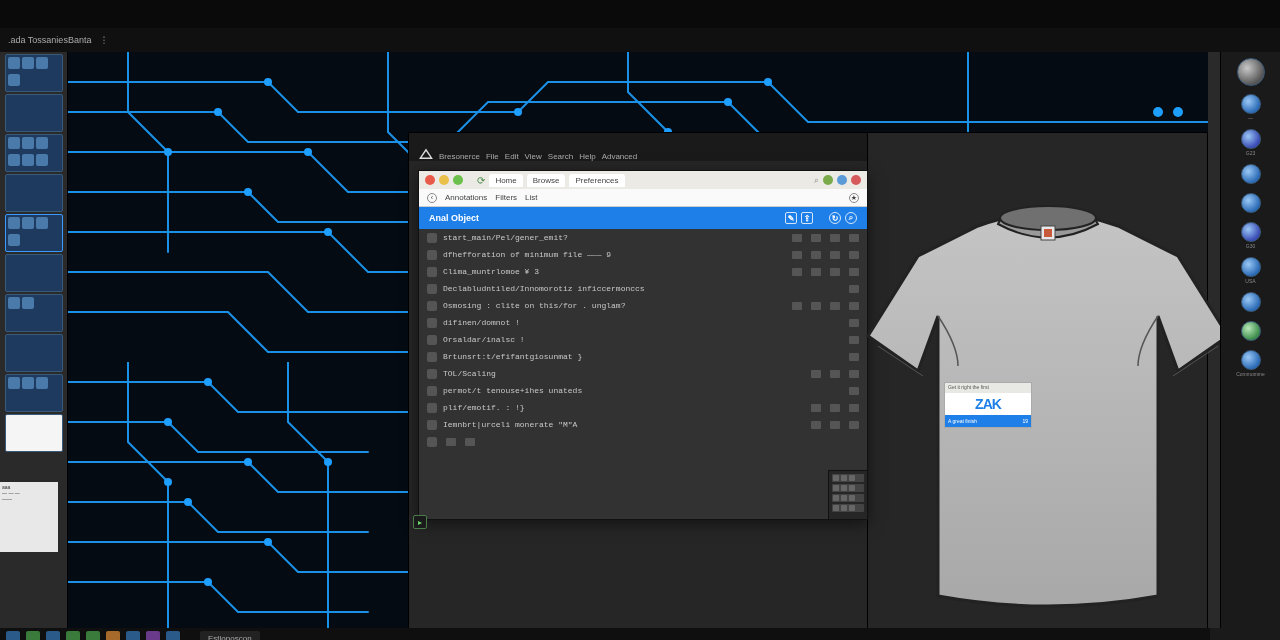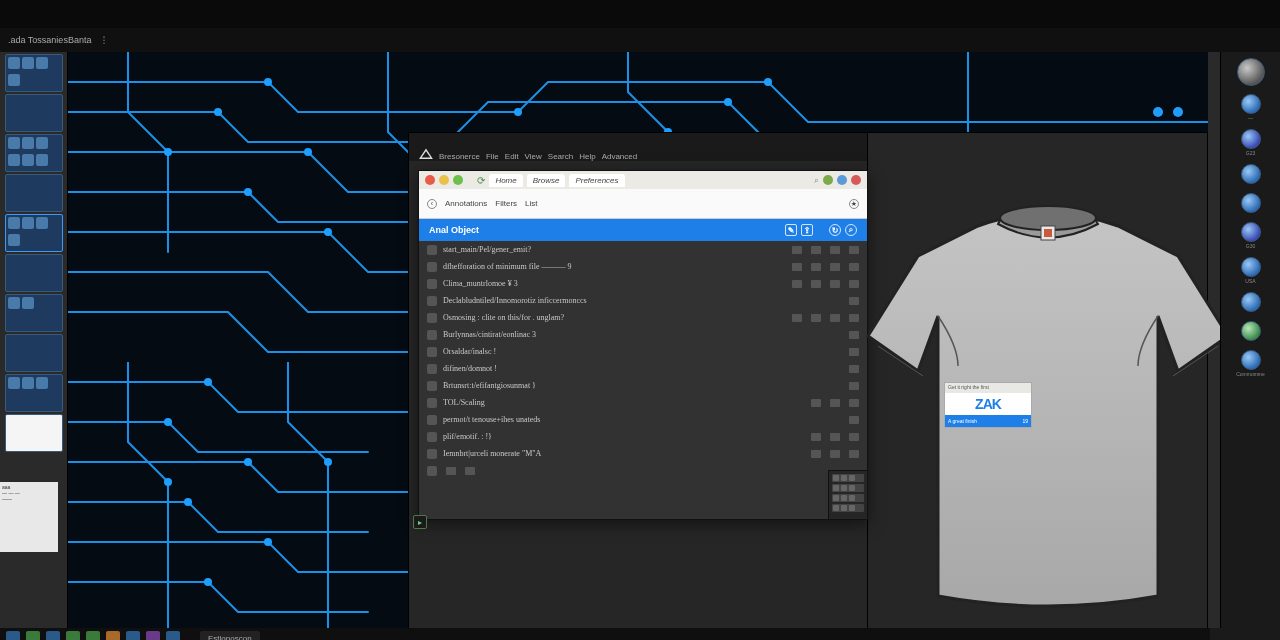--- a/index.html
+++ b/index.html
@@ -40,40 +40,40 @@
 .brandbar .logo { width:14px; height:14px; }
 .brandbar span { cursor:default; }
 
 
 .filewin { position:absolute; top:118px; left:350px; width:450px; height:350px; background:#323232; border:1px solid #111; box-shadow:0 4px 14px rgba(0,0,0,.5); }
 .filewin .chrome { height:18px; background:#eceae5; display:flex; align-items:center; gap:4px; padding:0 6px; }
 .chrome .tbtn { width:10px; height:10px; border-radius:50%; }
 .chrome .tbtn.r { background:#e85a4a; }
 .chrome .tbtn.y { background:#e8c04a; }
 .chrome .tbtn.g { background:#6ac04a; }
-.chrome .tab { font-size:8px; color:#444; padding:2px 6px; background:#fff; border-radius:3px 3px 0 0;font-style:italic; }
+.chrome .tab { font-size:8px; color:#444; padding:2px 6px; background:#fff; border-radius:3px 3px 0 0; }
 .chrome .tab.bg { background:#ffffff; }
 .chrome .grow { flex:1; }
 .chrome .cicon { width:10px; height:10px; border-radius:50%; background:#7aaa4a; }
 .chrome .cicon.r { background:#d75a5a; }
 .chrome .cicon.b { background:#5a9ad7; }
 
-.filewin .toolbar { height:30px; background:#fafafa; border-bottom:1px solid #ccc; display:flex; align-items:center; gap:8px; padding:0 8px; font-size:8px; color:#444; }
+.filewin .toolbar { height:18px; background:#fafafa; border-bottom:1px solid #ccc; display:flex; align-items:center; gap:8px; padding:0 8px; font-size:8px; color:#444; }
 .toolbar .navicon { width:10px; height:10px; border-radius:50%; border:1px solid #888; display:flex; align-items:center; justify-content:center; font-size:7px; }
 .toolbar .grow { flex:1; }
 
 .filewin .headerbar { height:22px; background:#1e7fe8; color:#fff; display:flex; align-items:center; padding:0 10px; font-size:9px; font-weight:600; }
 .headerbar .grow { flex:1; }
 .headerbar .hicon { width:12px; height:12px; border:1px solid rgba(255,255,255,.8); border-radius:2px; margin-left:4px; display:flex; align-items:center; justify-content:center; font-size:8px; }
 .headerbar .hicon.round { border-radius:50%; }
 
 .filewin .list { background:#323232; color:#c8c8c8; }
 .filewin .row { height:17px; display:flex; align-items:center; padding:0 8px; font-size:8px; gap:6px; }
 .filewin .row .ficon { width:10px; height:10px; background:#555; border-radius:2px; flex:none; }
-.filewin .row .name { flex:1; white-space:nowrap; overflow:hidden; text-overflow:ellipsis; font-family:Liberation Serif, serif; }
+.filewin .row .name { flex:1; white-space:nowrap; overflow:hidden; text-overflow:ellipsis; font-family:Liberation Mono, monospace; }
 .filewin .row .act { width:10px; height:8px; background:#555; border-radius:1px; margin-left:3px; flex:none; }
 .filewin .smallpanel { position:absolute; right:-1px; bottom:-1px; width:40px; height:50px; background:#262626; border:1px solid #111; display:flex; flex-direction:column; gap:2px; padding:3px; }
 .smallpanel .sp { height:8px; background:#444; border-radius:1px; display:flex; gap:2px; padding:1px; }
 .smallpanel .sp div { width:6px; height:6px; background:#666; border-radius:1px; }
 .termicon { position:absolute; left:345px; top:463px; width:14px; height:14px; background:#1a1a1a; border:1px solid #4a7a4a; border-radius:2px; display:flex; align-items:center; justify-content:center; color:#6ad76a; font-size:8px; }
 
 
 .product { position:absolute; top:144px; left:790px; width:380px; height:430px; }
 .product svg { width:100%; height:100%; }
 .taglabel { position:absolute; top:330px; left:876px; width:88px; height:46px; background:#f2f2ef; border:1px solid #aaa; font-size:6px; color:#333; display:flex; flex-direction:column; }
@@ -310,31 +310,26 @@
         <div class="row">
             <div class="ficon"></div>
             <div class="name">Osmosing : clitе  on  this/for . unglam?</div>
             <div class="act"></div>
             <div class="act"></div>
             <div class="act"></div>
             <div class="act"></div>
           </div>
         <div class="row">
             <div class="ficon"></div>
-            <div class="name">Burlynnas/cintirat/eonlinac 3</div>
+            <div class="name">difinen/domnot !</div>
             <div class="act"></div>
           </div>
         <div class="row">
             <div class="ficon"></div>
             <div class="name">Orsaldar/inalsc !</div>
-            <div class="act"></div>
-          </div>
-        <div class="row">
-            <div class="ficon"></div>
-            <div class="name">difinen/domnot !</div>
             <div class="act"></div>
           </div>
         <div class="row">
             <div class="ficon"></div>
             <div class="name">Brtunsrt:t/efifantgiosunmat }</div>
             <div class="act"></div>
           </div>
         <div class="row">
             <div class="ficon"></div>
             <div class="name">TOL/Scaling</div>

